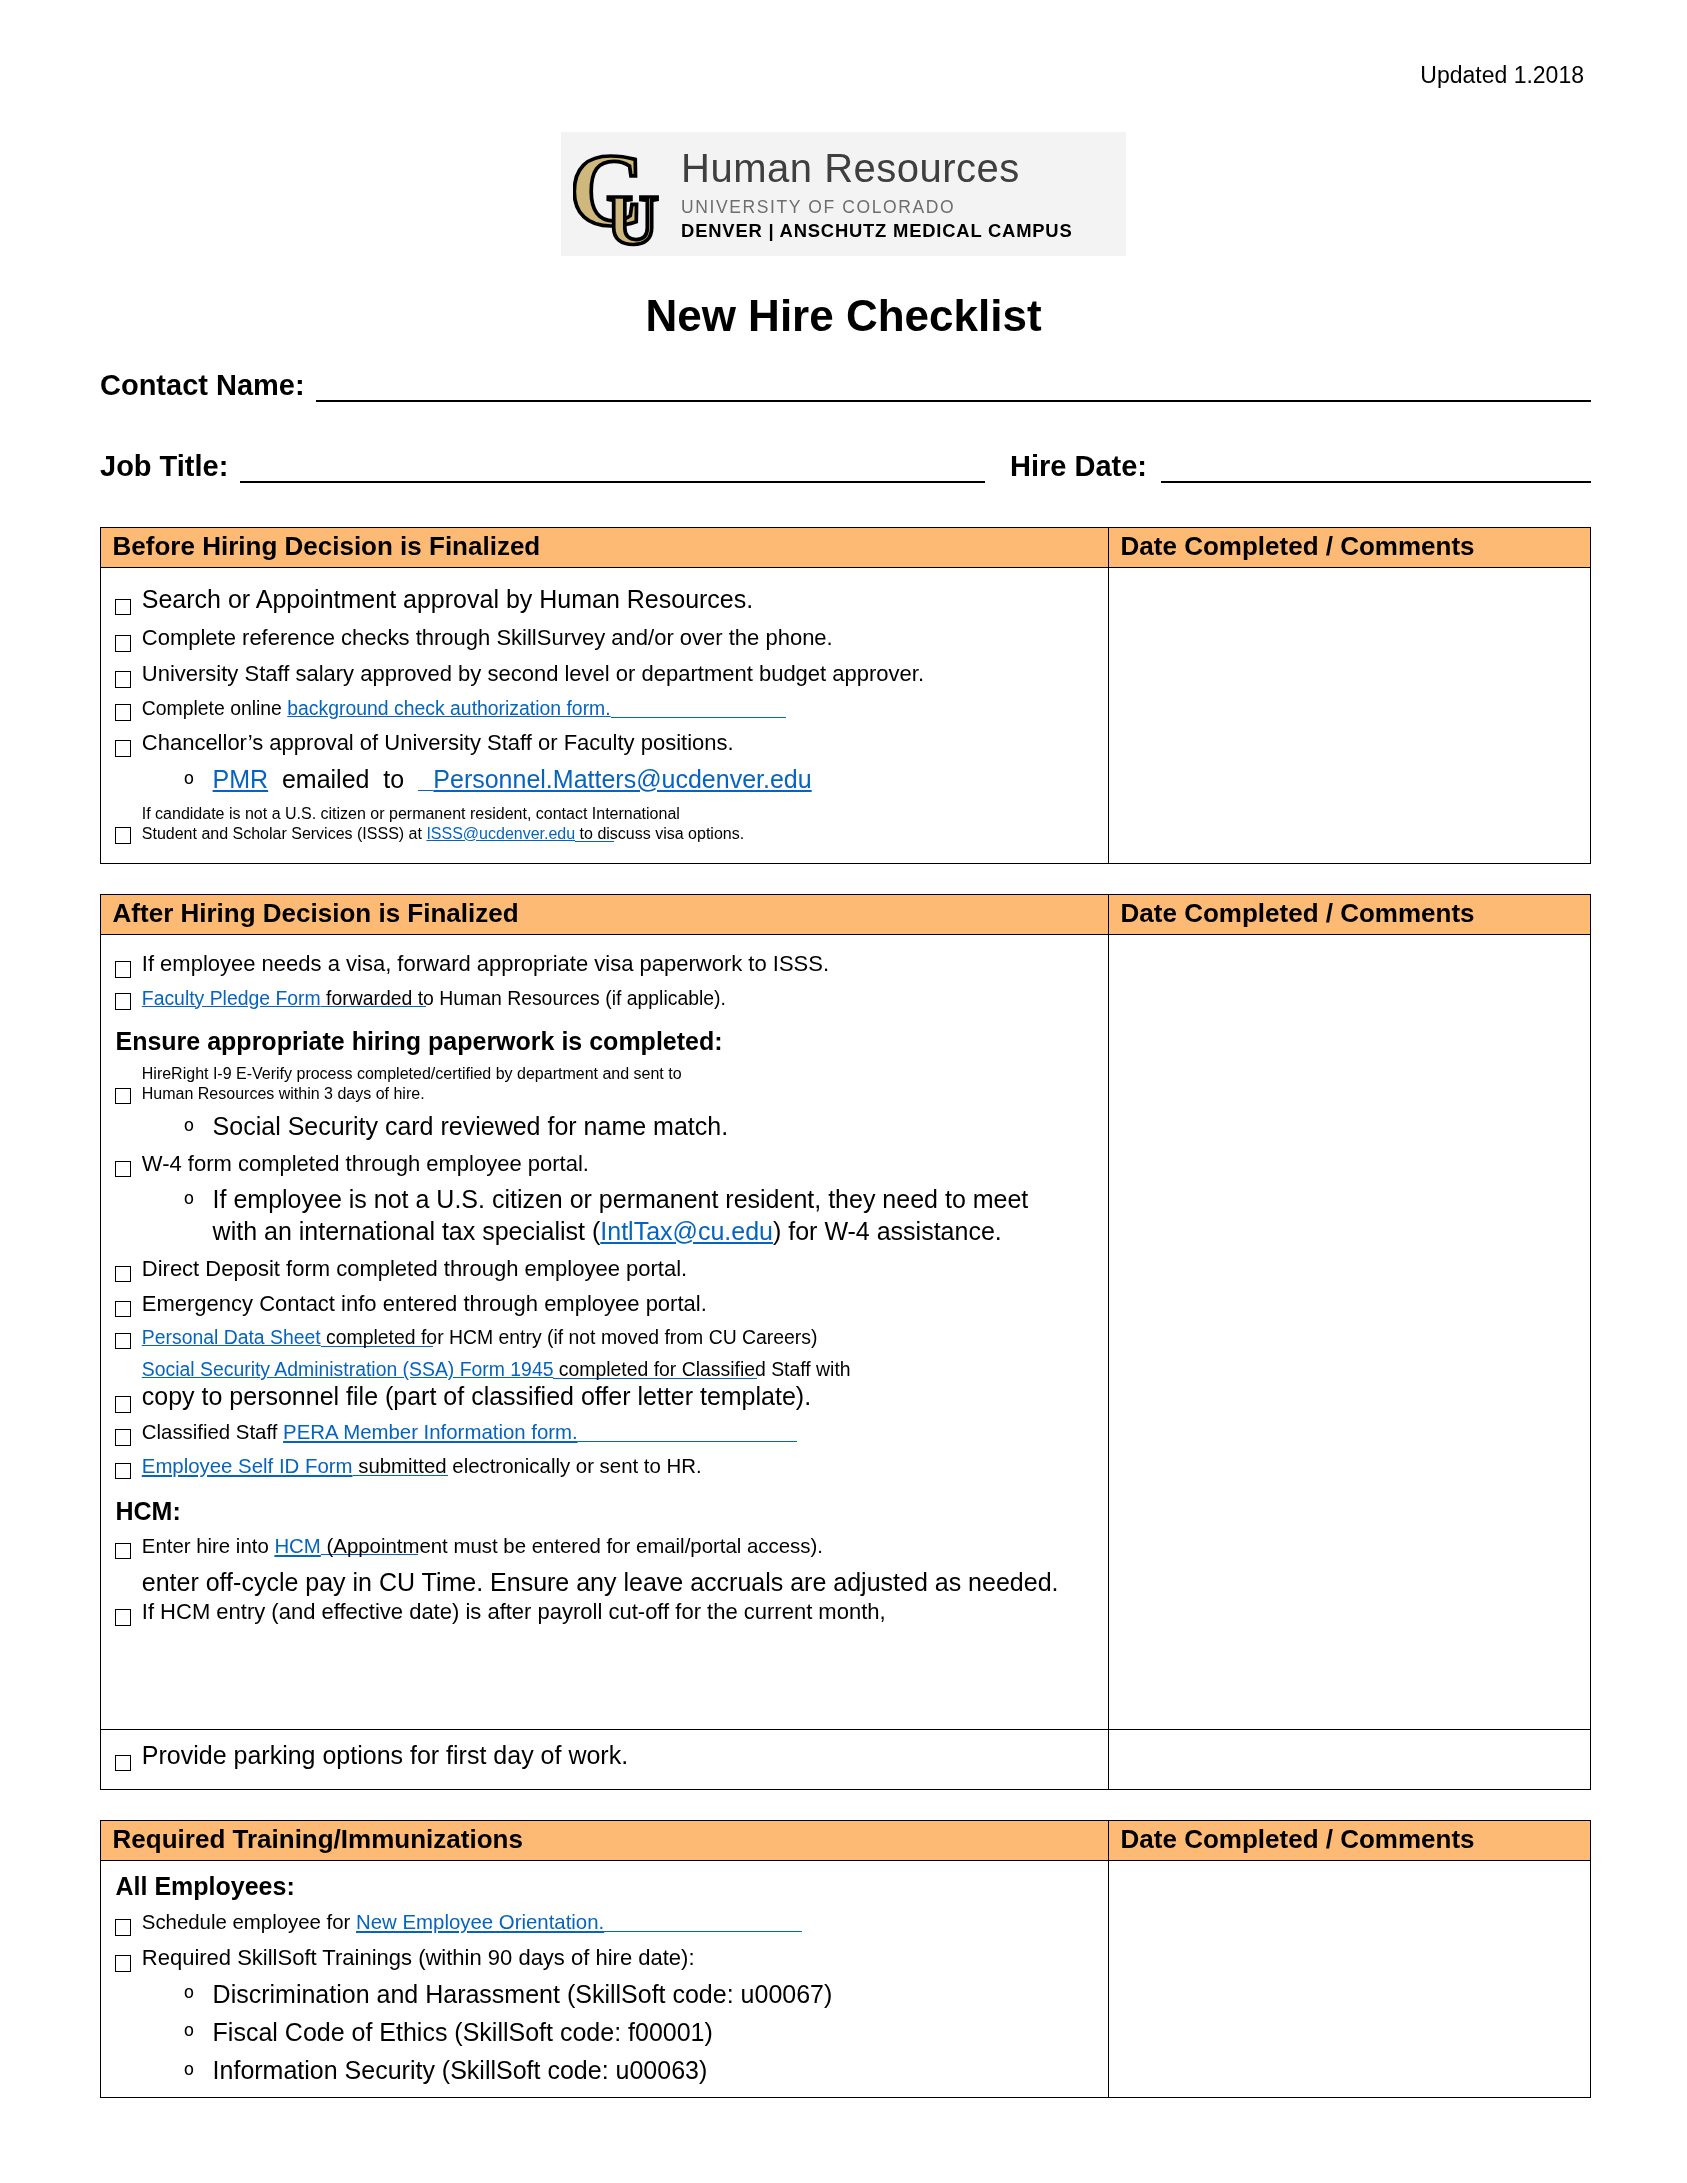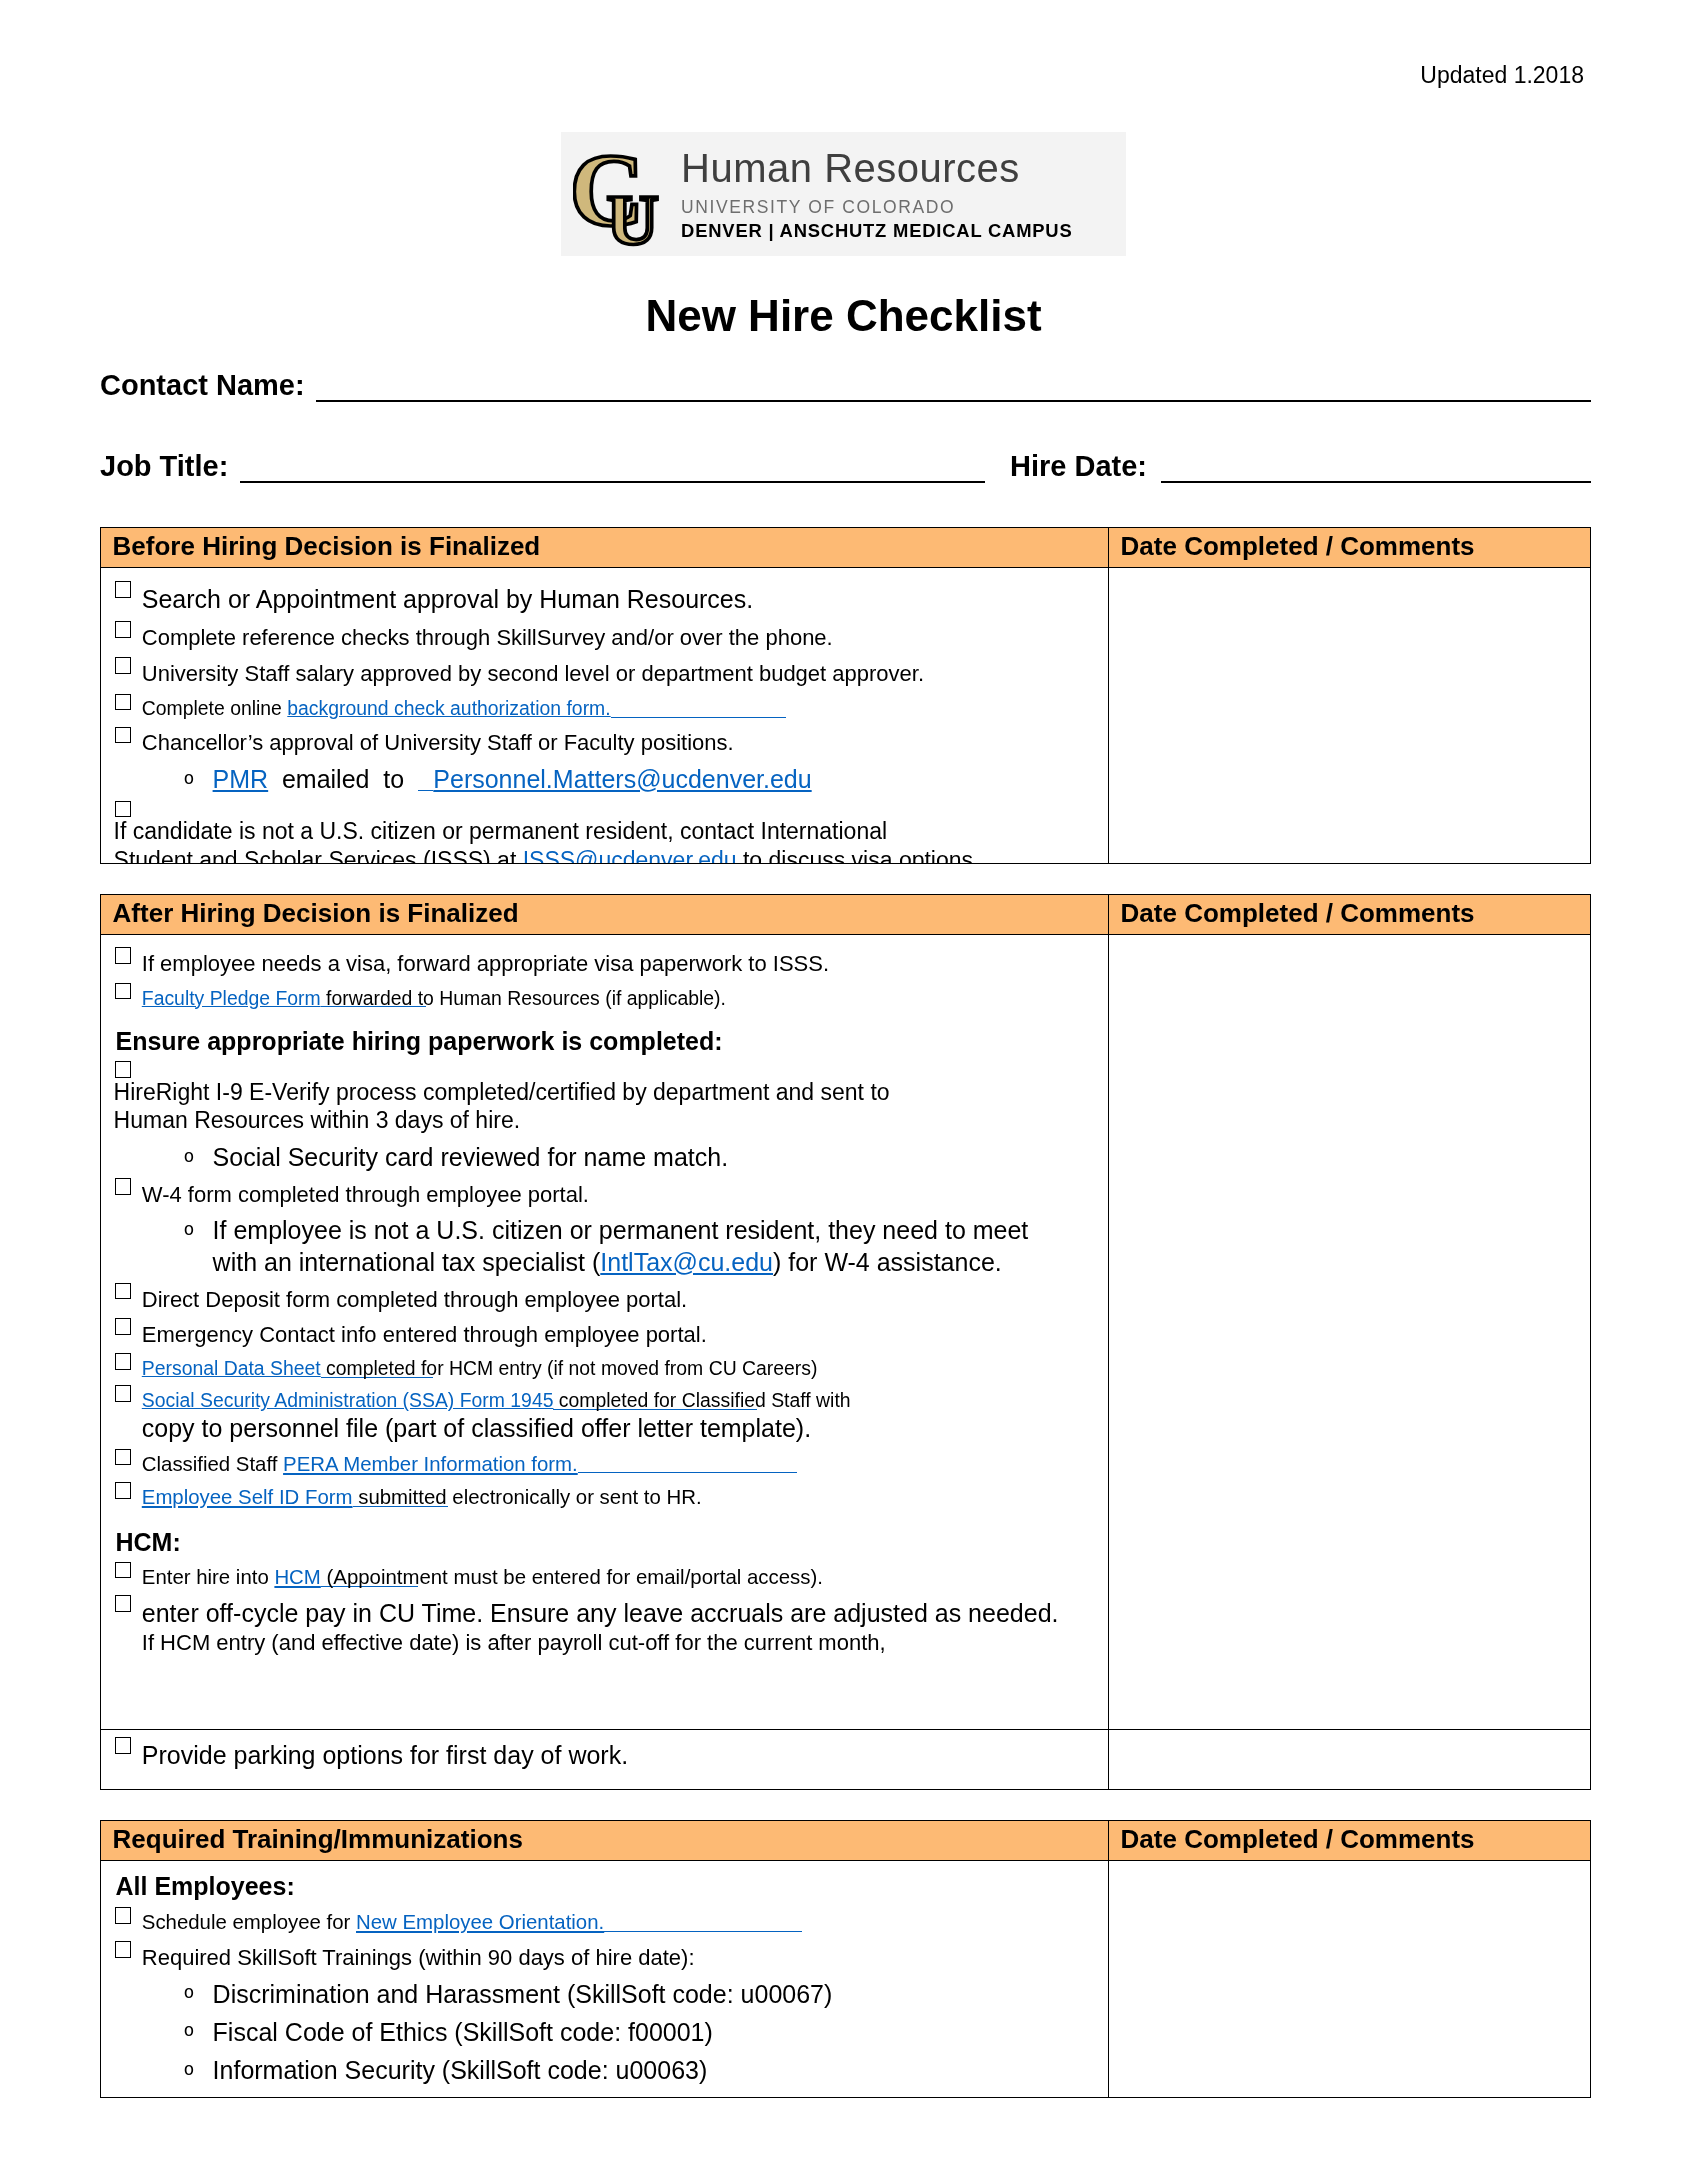--- a/index.html
+++ b/index.html
@@ -44,32 +44,32 @@
   .th { font-weight:700; font-size:26px; line-height:1.15; padding:3.9px 11.6px 4.9px; }
   .th.l { width:1008px; border-right:1.9px solid #000; }
   .th.r { flex:1; }
   .tbody { display:flex; flex:1 1 auto; overflow:hidden; }
   .tcell { padding:7.8px 15.5px 9.7px 12.6px; }
   .tcell.l { width:1008px; border-right:1.9px solid #000; }
   .tcell.r { flex:1; padding:0; }
   .trow.park { display:flex; border-top:1.9px solid #000; flex:0 0 auto; height:60px; overflow:hidden; }
   .park-l { display:flex; align-items:center; padding-top:1.9px; }
 
-  .item { display:flex; align-items:flex-start; margin-top:8.7px; line-height:1.25; }
+  .item { display:flex; align-items:flex-end; margin-top:8.7px; line-height:1.25; }
   .t2 .item { margin-top:7.8px; }
   .cb { flex:0 0 auto; width:16.5px; height:16.5px; border:1.9px solid #000; background:#fff;
         margin:-2.9px 10.7px 0 1px; cursor:pointer; }
   .itxt { display:block; line-height:1.25; }
   .ln { display:block; }
   .sub { display:flex; margin-top:6.8px; padding-left:70px; line-height:1.25; }
   .bullet { flex:0 0 auto; width:29px; font-family:"DejaVu Sans Mono",monospace; font-size:.72em; padding-top:2.9px; }
   .cell-h { font-weight:700; font-size:25px; margin:17.5px 0 0 1.9px; }
   .t3 .cell-h:first-child { margin-top:3.9px; }
 
-  .f26 { font-size:25px; } .f24 { font-size:23px;flex-direction:column; } .f23 { font-size:22px; }
+  .f26 { font-size:25px; } .f24 { font-size:16px; } .f23 { font-size:22px; }
   .f21 { font-size:20.4px; } .f20 { font-size:19.4px; }
 
   .lnk { color:#0563C1; text-decoration:underline; text-decoration-color:#0563C1; cursor:pointer; }
   .ext { display:inline-block; height:1em; border-bottom:1.9px solid #0563C1; vertical-align:-2.9px; }
   .wsp { word-spacing:6.8px; }
 </style>
 </head>
 <body>
 
 <div class="page">

